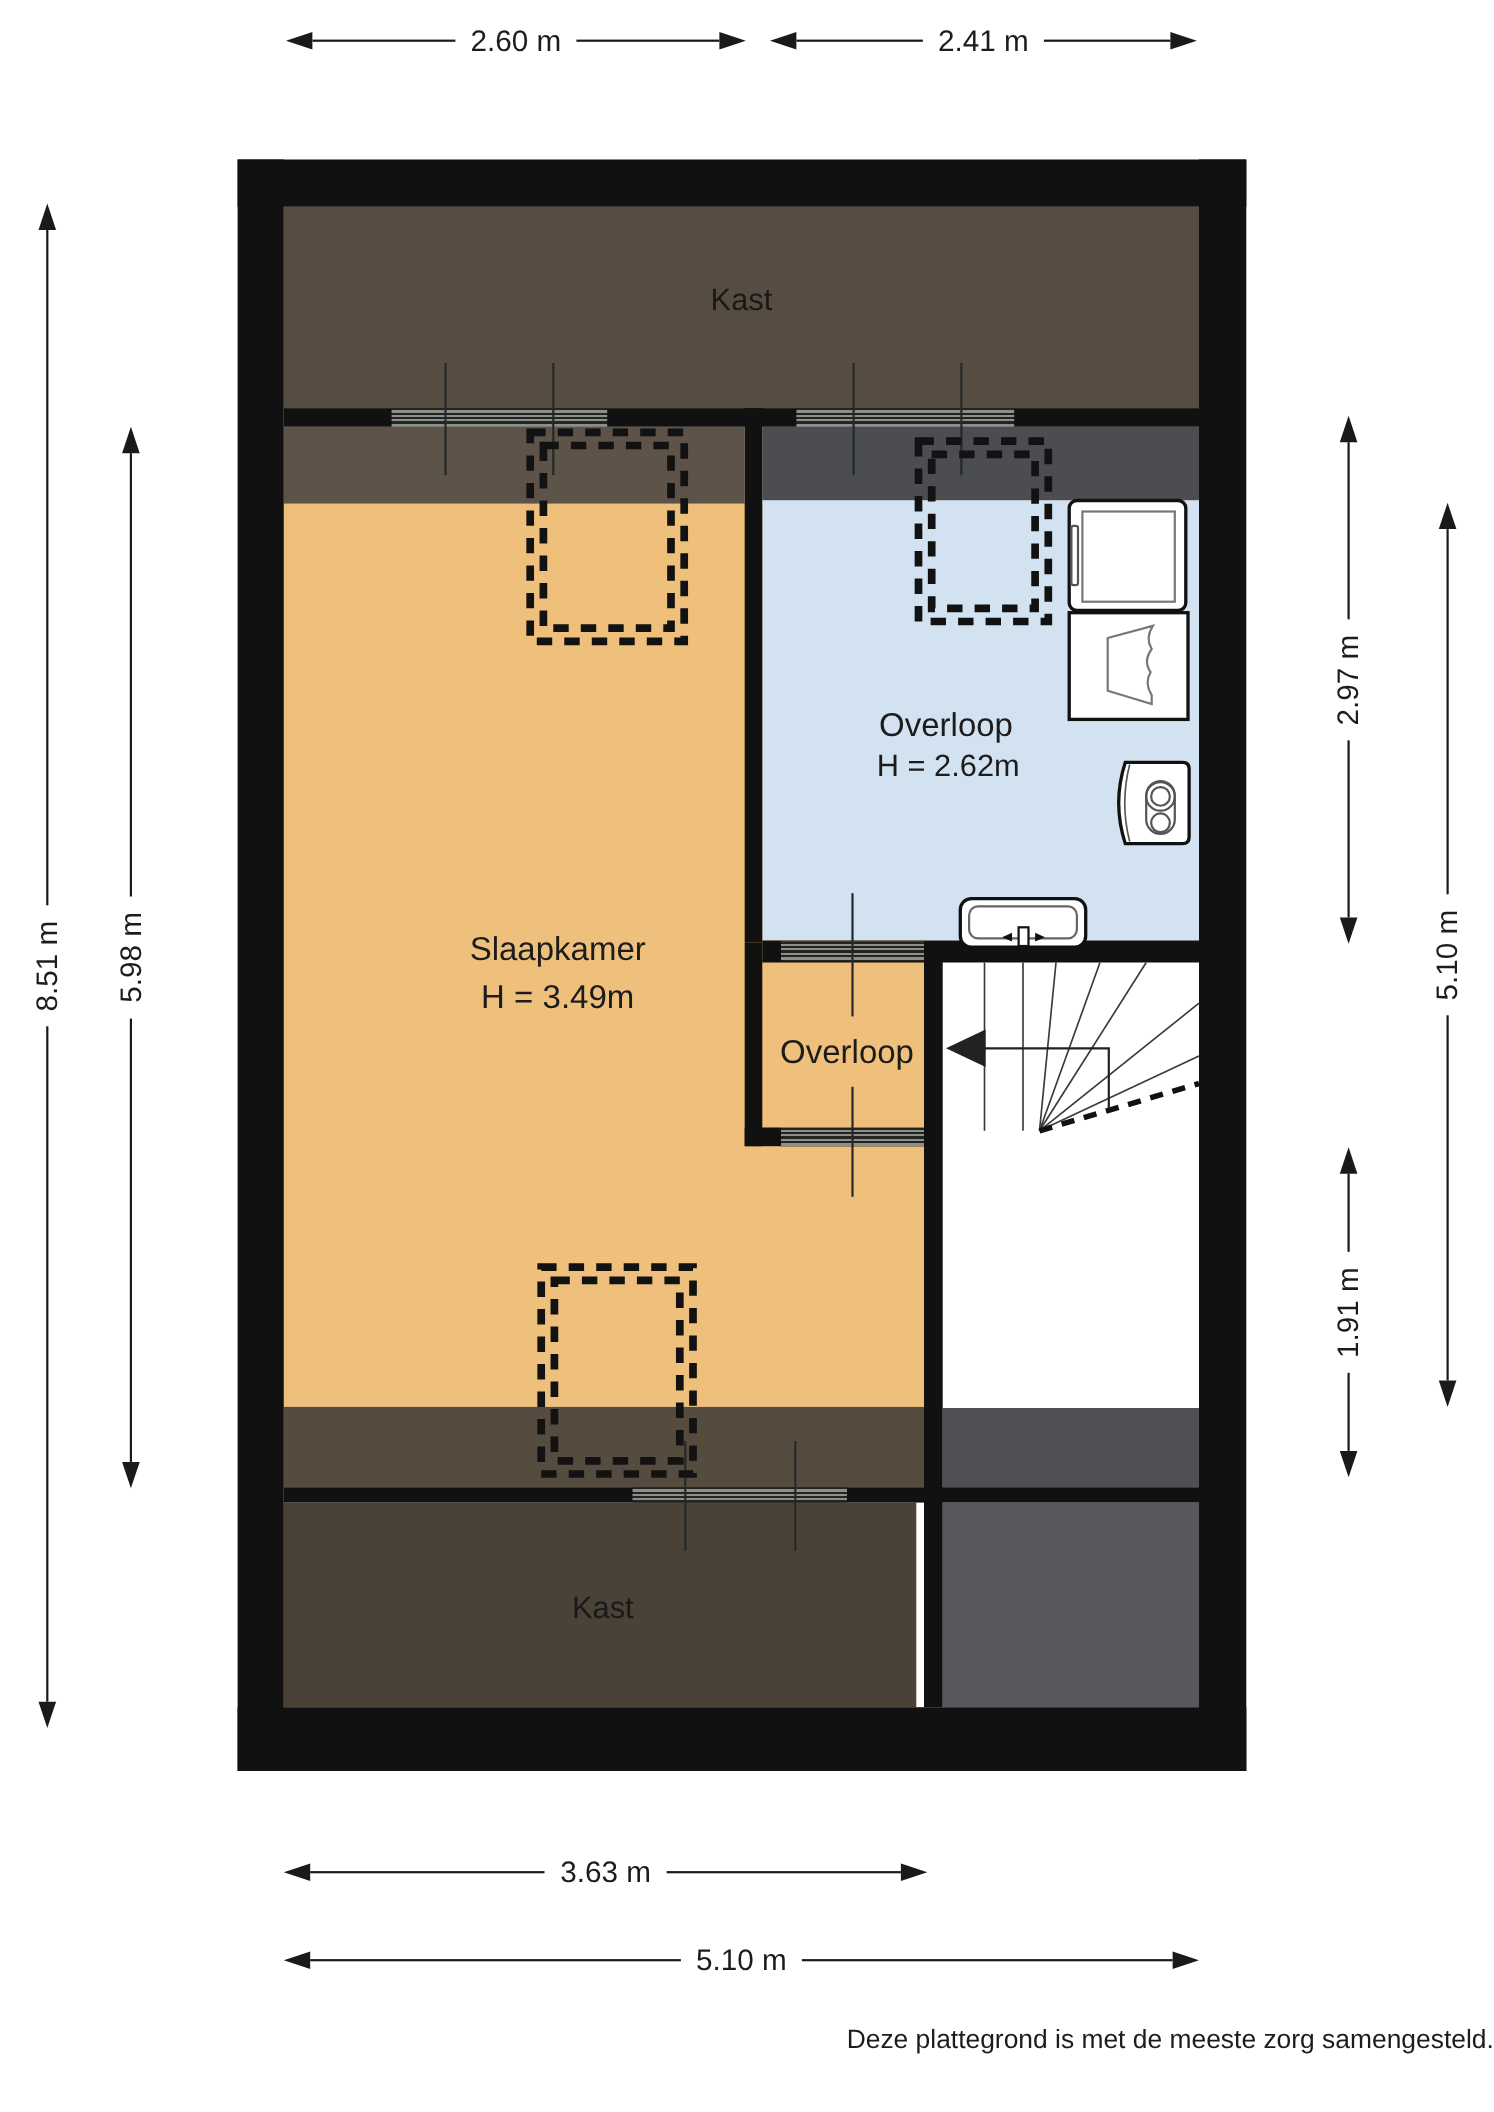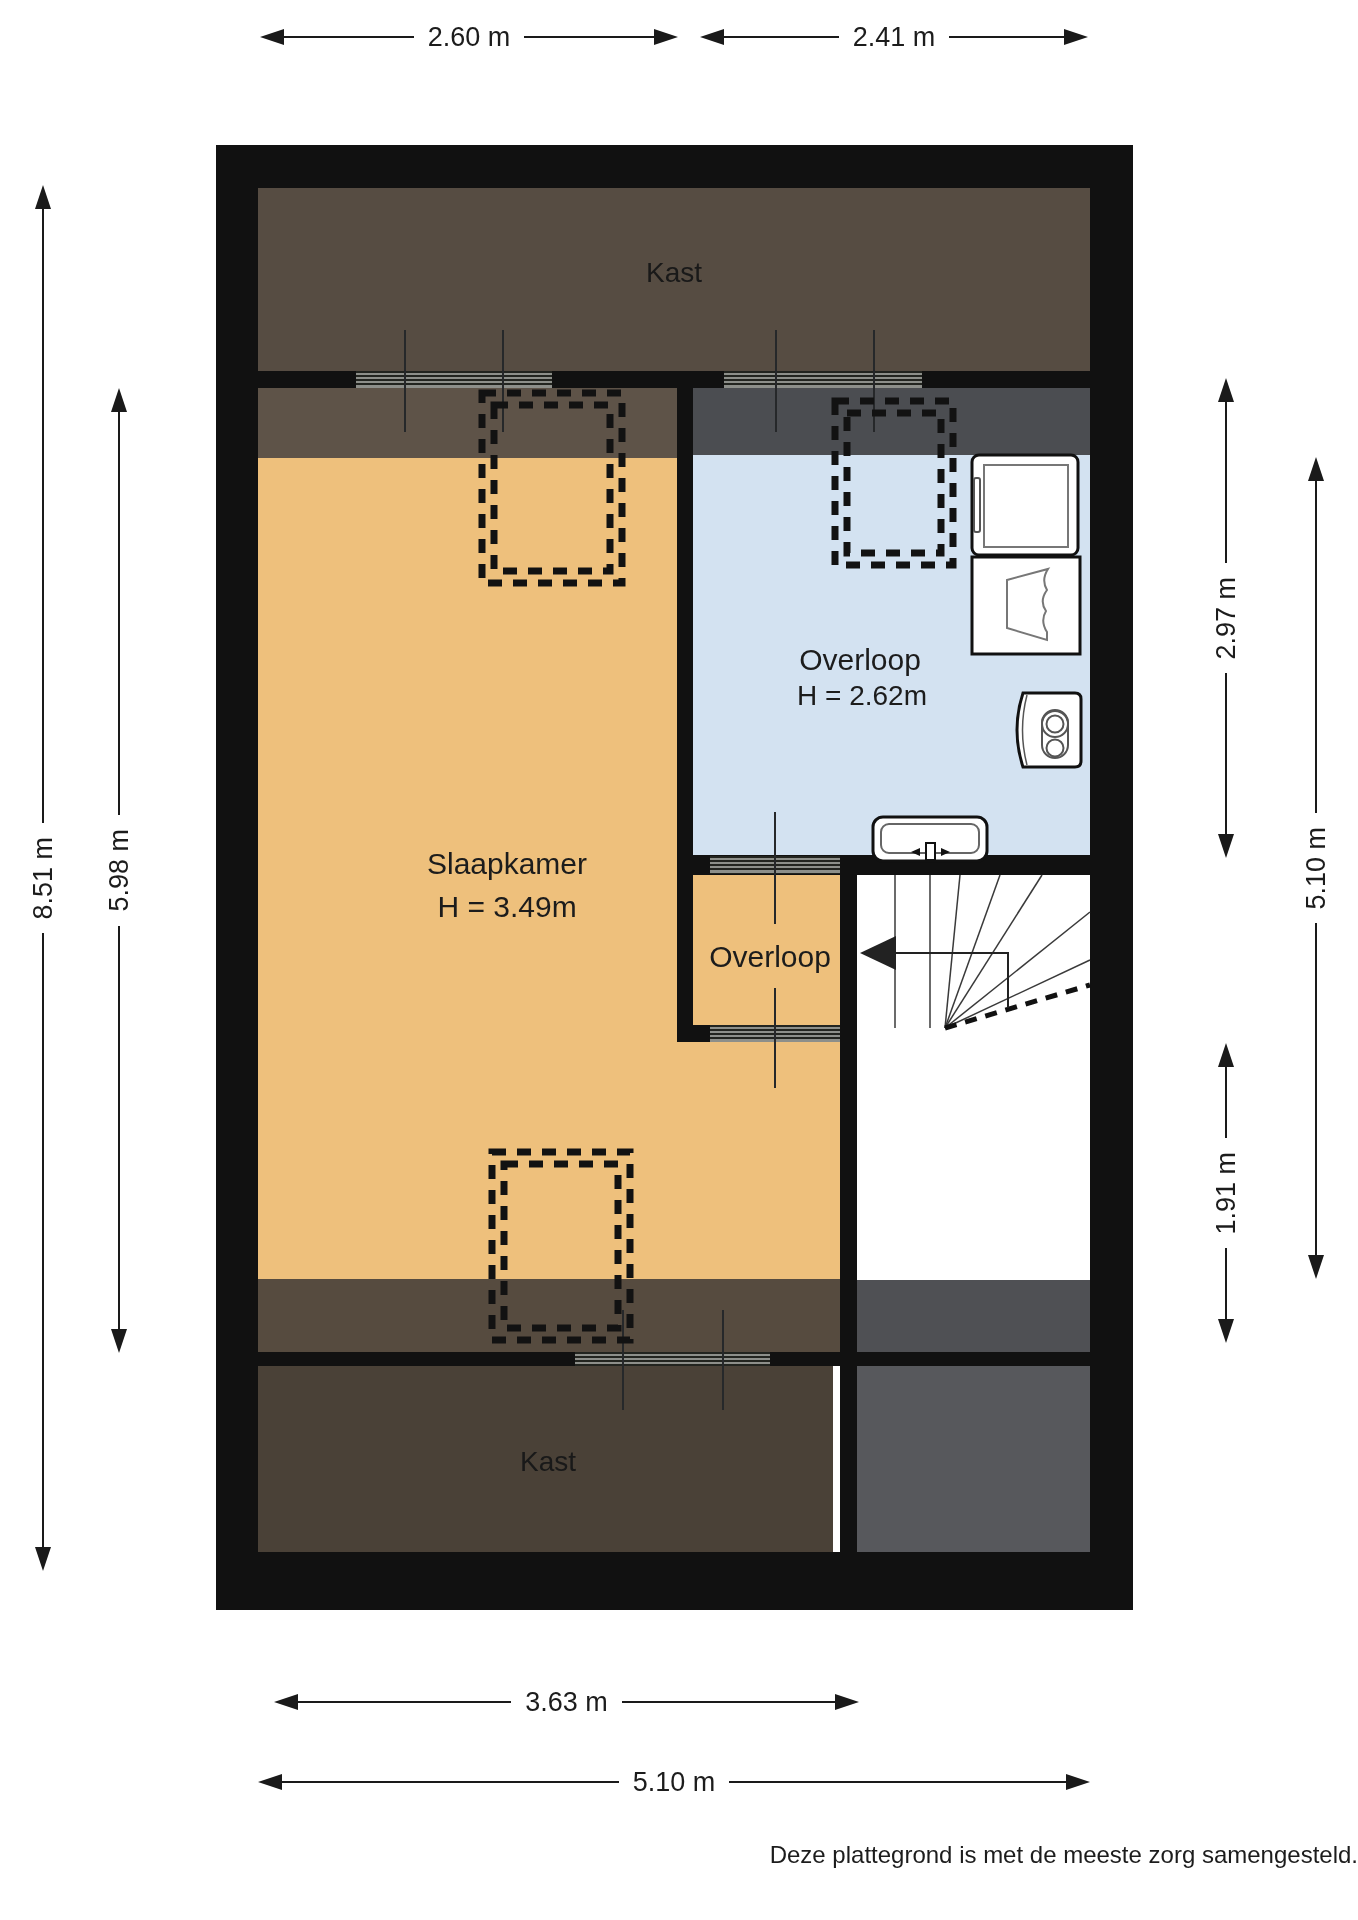--- a/index.html
+++ b/index.html
@@ -191,21 +191,21 @@
       <span class="arr-d"></span>
   </div>
   <div class="dim-v" style="left:1208px;top:1043px;height:300px;">
     <span class="arr-u"></span>
       <span class="seg"></span>
     <span class="lbl">1.91 m</span>
     <span class="seg"></span>
       <span class="arr-d"></span>
   </div>
 
-  <div class="dim-h" style="left:274px;top:1685px;width:585px;">
+  <div class="dim-h" style="left:258px;top:1685px;width:585px;">
     <span class="arr-l"></span>
       <span class="seg"></span>
     <span class="lbl">3.63 m</span>
     <span class="seg"></span>
       <span class="arr-r"></span>
   </div>
   <div class="dim-h" style="left:258px;top:1765px;width:832px;">
     <span class="arr-l"></span>
       <span class="seg"></span>
     <span class="lbl">5.10 m</span>

